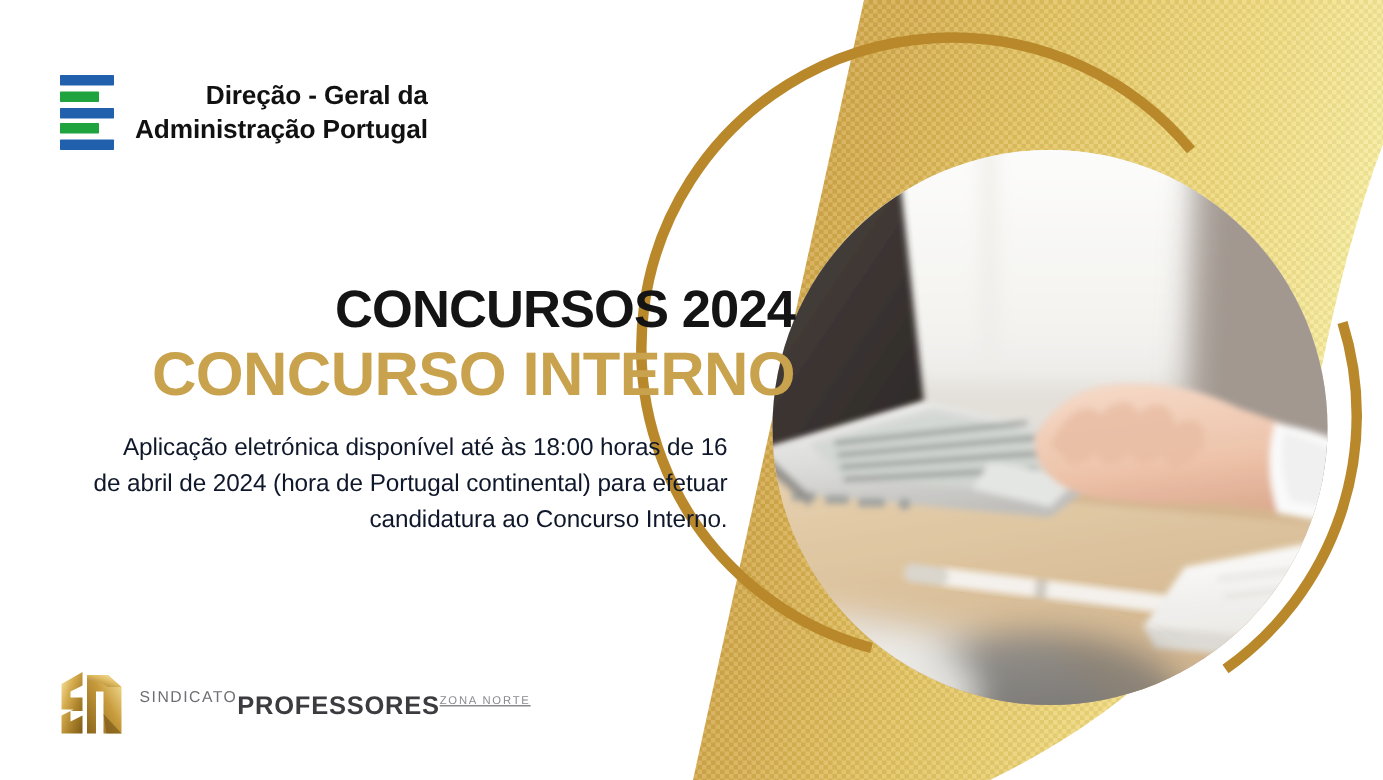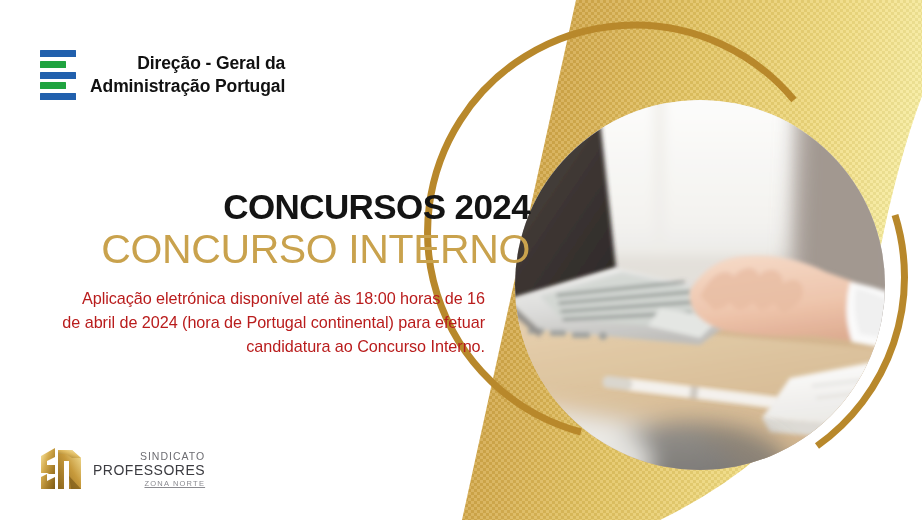--- a/index.html
+++ b/index.html
@@ -75,21 +75,21 @@
   #title-kicker {
     font-size: 35px;
     font-weight: bold;
     color: #141414;
     letter-spacing: -0.6px;
     line-height: 1.0;
     white-space: nowrap;
   }
   #title-main {
     font-size: 41px;
-    font-weight: normal;
+    font-weight: bold;
     letter-spacing: -0.4px;
     line-height: 1.0;
     margin-top: 5px;
     white-space: nowrap;
   }
   #body-text {
     margin-top: 17px;
     font-size: 16.2px;
     line-height: 1.48;
     color: #2b2b33;
@@ -102,35 +102,35 @@
     position: absolute;
     left: 38px;
     bottom: 26px;
     display: flex;
     align-items: center;
     gap: 9px;
   }
   #spzn-mark { width: 46px; height: 50px; display: block; }
   #spzn-text {
     display: flex;
-    flex-direction: column;
+    flex-direction: row;
     justify-content: center;
     line-height: 1;
   }
   #spzn-line1 {
     font-size: 10.5px;
     letter-spacing: 1.0px;
     color: #6d6d72;
     font-weight: normal;
   }
   #spzn-line2 {
-    font-size: 14px;
+    font-size: 17px;
     letter-spacing: 0.5px;
     color: #3b3b40;
-    font-weight: normal;
+    font-weight: bold;
     margin-top: 2px;
   }
   #spzn-line3 {
     font-size: 7.5px;
     letter-spacing: 1.2px;
     color: #8a8a90;
     margin-top: 3px;
     text-decoration: underline;
   }
 </style>
@@ -326,21 +326,21 @@
     </div>
     <div id="header-logo-text">
       <div>Direção - Geral da</div>
       <div>Administração Portugal</div>
     </div>
   </div>
 
   <div id="headline-block">
     <div id="title-kicker" style="color: rgb(20, 20, 20);">CONCURSOS 2024</div>
     <div id="title-main" style="color: rgb(201, 162, 77);">CONCURSO INTERNO</div>
-    <div id="body-text" style="color: #b91c1c;">Aplicação eletrónica disponível até às 18:00 horas de 16 de abril de 2024 (hora de Portugal continental) para efetuar candidatura ao Concurso Interno.</div>
+    <div id="body-text" style="color: #0f172a;">Aplicação eletrónica disponível até às 18:00 horas de 16 de abril de 2024 (hora de Portugal continental) para efetuar candidatura ao Concurso Interno.</div>
   </div>
 
   <div id="footer-logo">
     <svg id="spzn-mark" viewBox="0 0 46 50" xmlns="http://www.w3.org/2000/svg">
       <defs>
         <linearGradient id="goldA" x1="0" y1="0" x2="1" y2="1">
           <stop offset="0%" stop-color="#fbeaa8"></stop>
           <stop offset="35%" stop-color="#d5ac4e"></stop>
           <stop offset="70%" stop-color="#a67d28"></stop>
           <stop offset="100%" stop-color="#7d5c17"></stop>

